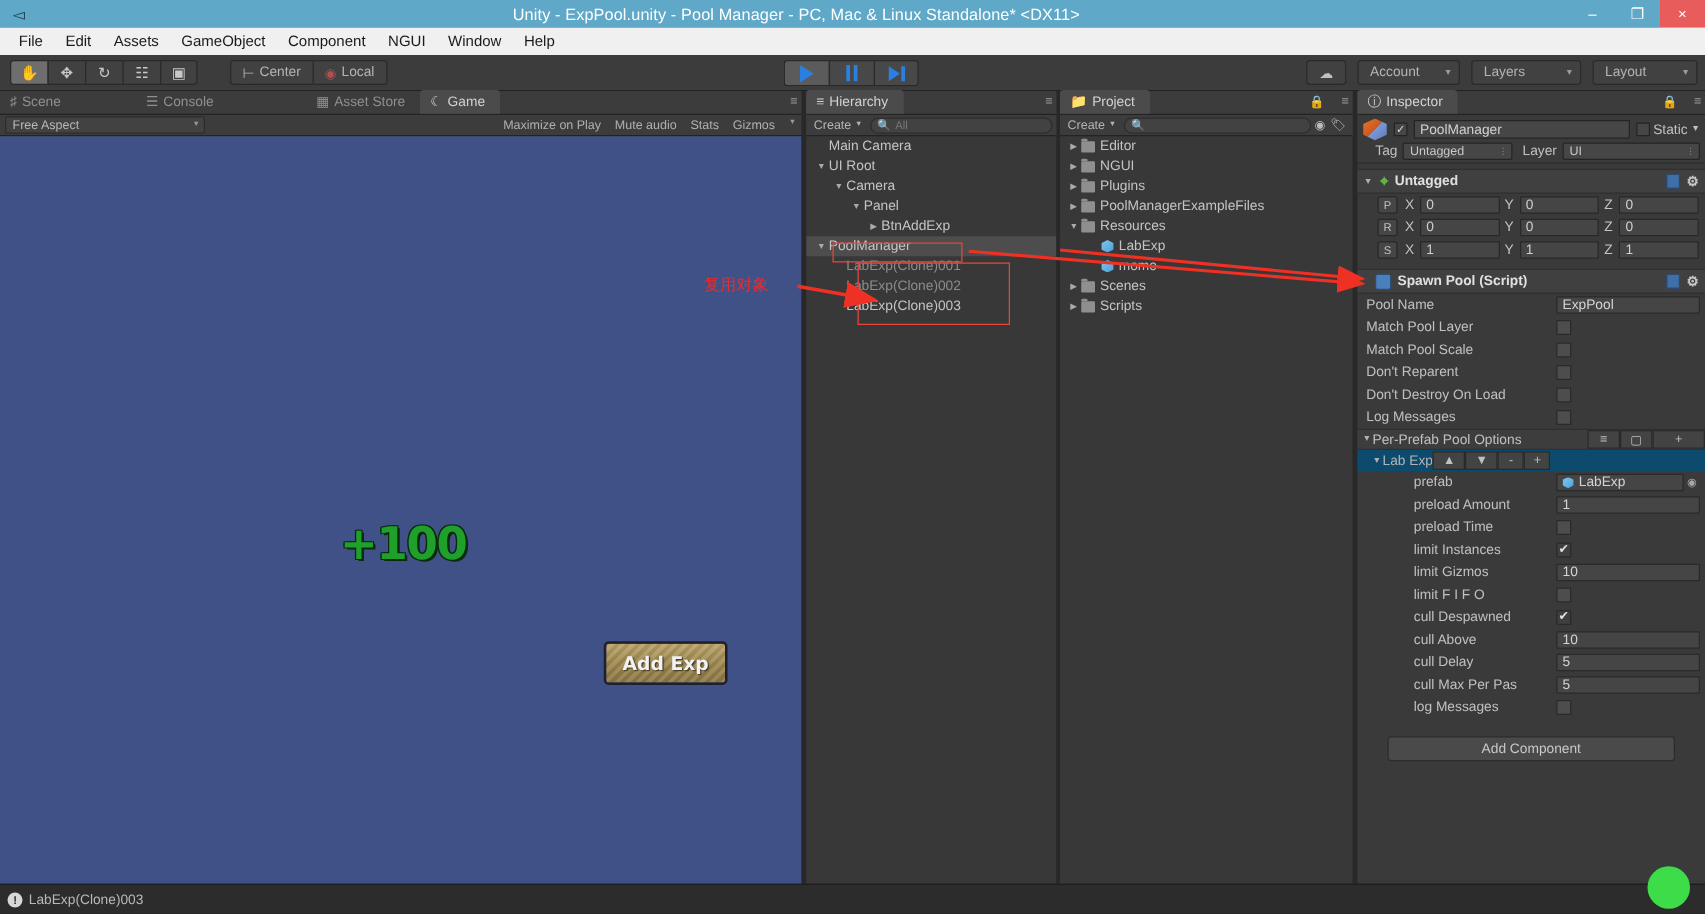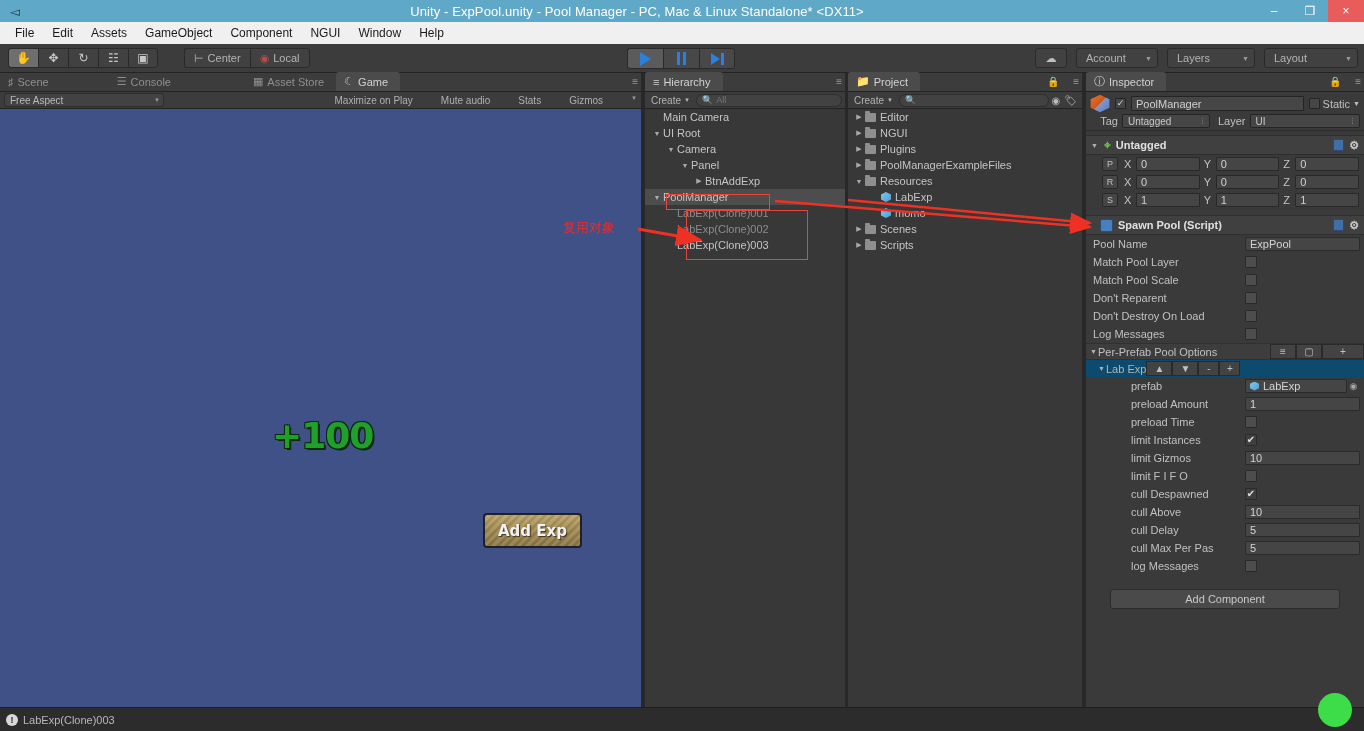--- a/index.html
+++ b/index.html
@@ -109,21 +109,21 @@
   .gtoolbar2 {
     height: 17px; background: #3c3c3c; display: flex; align-items: center;
     justify-content: space-between; padding: 0 4px; border-bottom: 1px solid #232323;
     color: #b0b0b0; font-size: 10px;
   }
   .aspectsel {
     display:flex; align-items:center; justify-content:space-between;
     width: 160px; height: 14px; background: #424242; border: 1px solid #2d2d2d;
     border-radius: 2px; padding: 0 3px 0 5px; color: #b8b8b8; font-size: 10px;
   }
-  .gright { display: flex; align-items: flex-start; gap: 28px; }
+  .gright { display: flex; align-items: flex-start; gap: 11px; }
   .gameview {
     position: absolute; left: 0; top: 36px; width: 641px; height: 598px;
     background: #3f5187; overflow: hidden;
   }
   .exptext {
     position: absolute; left: 272px; top: 306px;
     font-family: "DejaVu Sans", sans-serif;
     font-size: 36px; font-weight: bold; color: #1fa02a;
     text-shadow: 2px 2px 0 #0c2a10, -1px -1px 0 #0c2a10, 1px -1px 0 #0c2a10, -1px 1px 0 #0c2a10;
     letter-spacing: -1px;
@@ -372,21 +372,21 @@
     <div class="tbright">
       <div class="cloudbtn">☁</div>
       <div class="dropbtn" style="width:82px;">
         <span>Account</span>
         <span class="ar">▼</span>
       </div>
       <div class="dropbtn" style="width:88px;">
         <span>Layers</span>
         <span class="ar">▼</span>
       </div>
-      <div class="dropbtn" style="width:94px;">
+      <div class="dropbtn" style="width:84px;">
         <span>Layout</span>
         <span class="ar">▼</span>
       </div>
     </div>
   </div>
 
   <div class="panel" id="game-panel">
     <div class="tabstrip">
       <div class="ptab">
         <span>♯</span>

